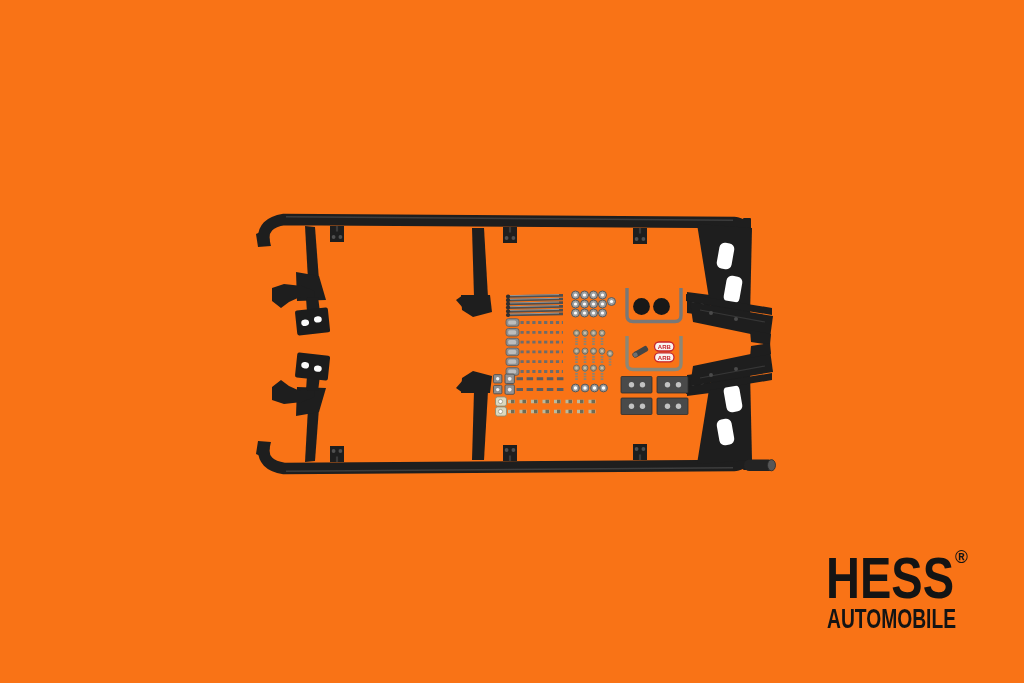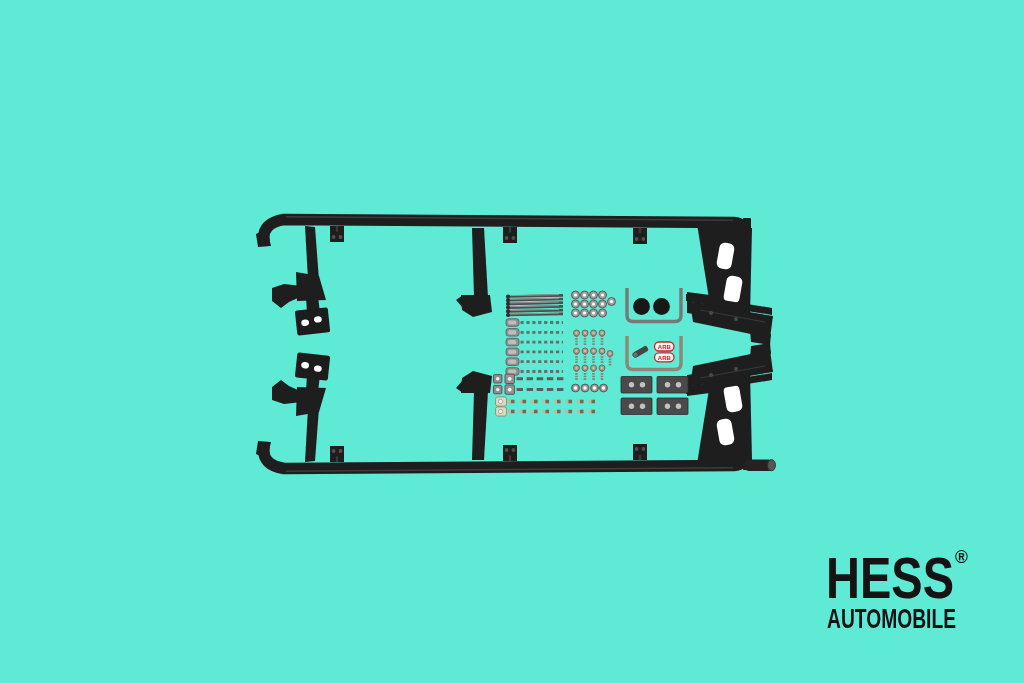--- a/index.html
+++ b/index.html
@@ -1,19 +1,19 @@
 <!DOCTYPE html>
 <html><head>
 <meta charset="utf-8">
 <style>
   html,body{margin:0;padding:0;background:#ffffff;}
   .stage{
     position:relative;
     width:1024px;height:683px;
-    background:#5eead4;
+    background:#f97316;
     overflow:hidden;
     font-family:"Liberation Sans", sans-serif;
   }
   .stage svg{position:absolute;left:0;top:0;width:1024px;height:683px;display:block;}
   text{font-family:"Liberation Sans", sans-serif;}
 </style>
 </head>
 <body>
 
 <div class="stage">

